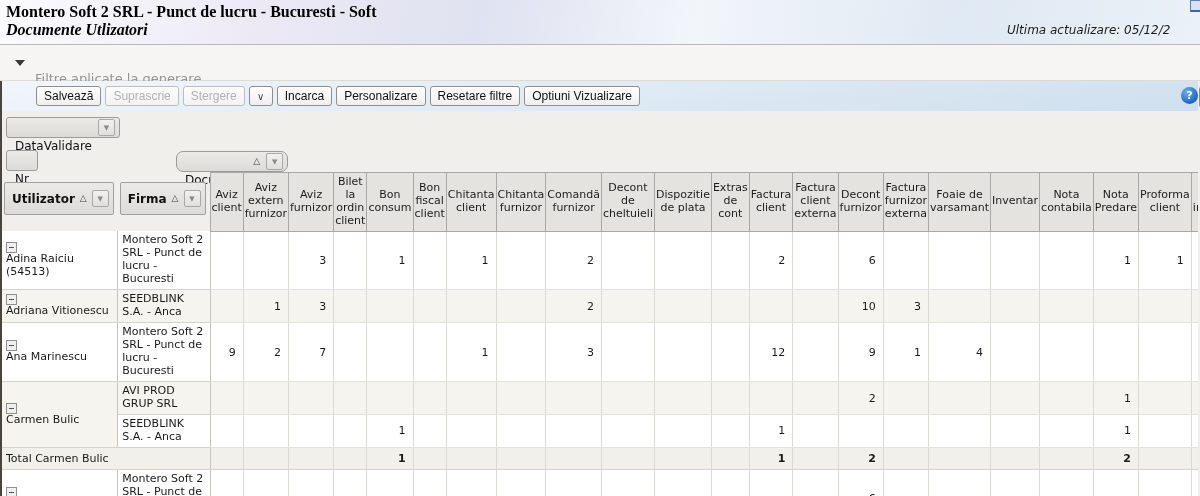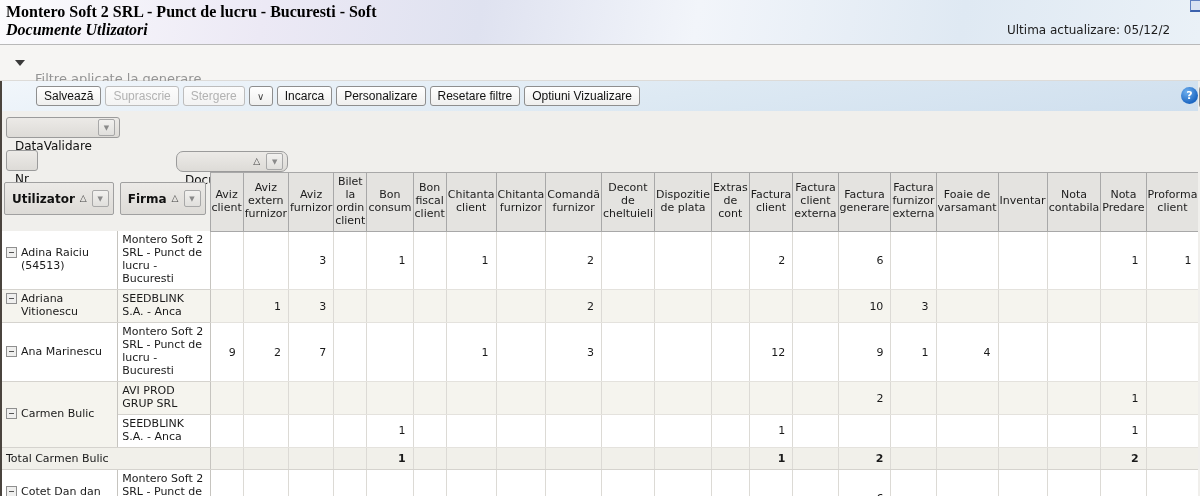--- a/index.html
+++ b/index.html
@@ -9,21 +9,21 @@
     background:#f0efec;font-size:11px;color:#1a1a1a;
   }
   
   .title-bar{
     position:absolute;top:0;left:0;width:1200px;height:44px;
     background:linear-gradient(100deg,#fbfbfd 0%,#ece9f5 22%,#dfe2f0 40%,#f2f5fa 58%,#dfe9f3 80%,#eaf1f7 100%);
     border-bottom:1px solid #b9b9b9;
   }
   .title-line1{position:absolute;left:6px;top:3px;font-family:"Liberation Serif","DejaVu Serif",serif;font-weight:bold;font-size:16px;color:#000;}
   .title-line2{position:absolute;left:6px;top:21px;font-family:"Liberation Serif","DejaVu Serif",serif;font-weight:bold;font-size:16px;color:#000;font-style:italic;}
-  .update-label{position:absolute;left:1007px;top:23px;font-size:12px;color:#1c1c1c;white-space:nowrap;}
+  .update-label{position:absolute;left:1007px;top:23px;font-size:12px;color:#1c1c1c;white-space:nowrap;font-style:italic;}
   .clipped-link{position:absolute;left:1190px;top:0;width:14px;height:9px;border:1px solid #5f7fc0;background:#d9e2f2;border-bottom:2px solid #3b62ad;}
   
   .filter-bar{
     position:absolute;top:45px;left:0;width:1200px;height:35px;
     background:#f6f5f3;border-bottom:1px solid #dddbd8;
     display:flex;align-items:center;cursor:default;
   }
   .filter-toggle{display:flex;align-items:center;gap:10px;padding-left:15px;}
   .filter-caret{width:0;height:0;border-left:5px solid transparent;border-right:5px solid transparent;border-top:6px solid #3a3a3a;}
   .filter-label{color:#949494;font-size:13px;margin-top:32px;}
@@ -94,21 +94,21 @@
   tr.total td.val{font-weight:bold;}
   td.total-label{
     border-right:1px solid #c6c4bf;border-bottom:1px solid #d5d3ce;
     padding:4px 2px 4px 4px;font-size:11px;
   }
   .exp{
     display:inline-block;width:9px;height:9px;border:1px solid #8f8f8f;background:#efefee;
     margin-right:4px;position:relative;vertical-align:-1px;cursor:pointer;flex:none;
   }
   .exp::after{content:"";position:absolute;left:2px;right:2px;top:4px;height:1px;background:#555;}
-  .user-inner{display:flex;align-items:flex-start;}
+  .user-inner{display:flex;align-items:flex-start;flex-direction:column;}
 </style>
 </head>
 <body>
 
 <div class="title-bar">
   <div class="title-line1">Montero Soft 2 SRL - Punct de lucru - Bucuresti - Soft</div>
   <div class="title-line2">Documente Utlizatori</div>
   <div class="update-label">Ultima actualizare: 05/12/2</div>
   <div class="clipped-link"></div>
 </div>
@@ -203,21 +203,21 @@
             <th class="chdr">Bon consum</th>
             <th class="chdr">Bon fiscal client</th>
             <th class="chdr">Chitanta client</th>
             <th class="chdr">Chitanta furnizor</th>
             <th class="chdr">Comandă furnizor</th>
             <th class="chdr">Decont de cheltuieli</th>
             <th class="chdr">Dispozitie de plata</th>
             <th class="chdr">Extras de cont</th>
             <th class="chdr">Factura client</th>
             <th class="chdr">Factura client externa</th>
-            <th class="chdr">Factura generare</th>
+            <th class="chdr">Decont furnizor</th>
             <th class="chdr">Factura furnizor externa</th>
             <th class="chdr">Foaie de varsamant</th>
             <th class="chdr">Inventar</th>
             <th class="chdr">Nota contabila</th>
             <th class="chdr">Nota Predare</th>
             <th class="chdr">Proforma client</th>
             <th class="chdr">Pv intrare</th>
           </tr>
         </thead>
         <tbody>

